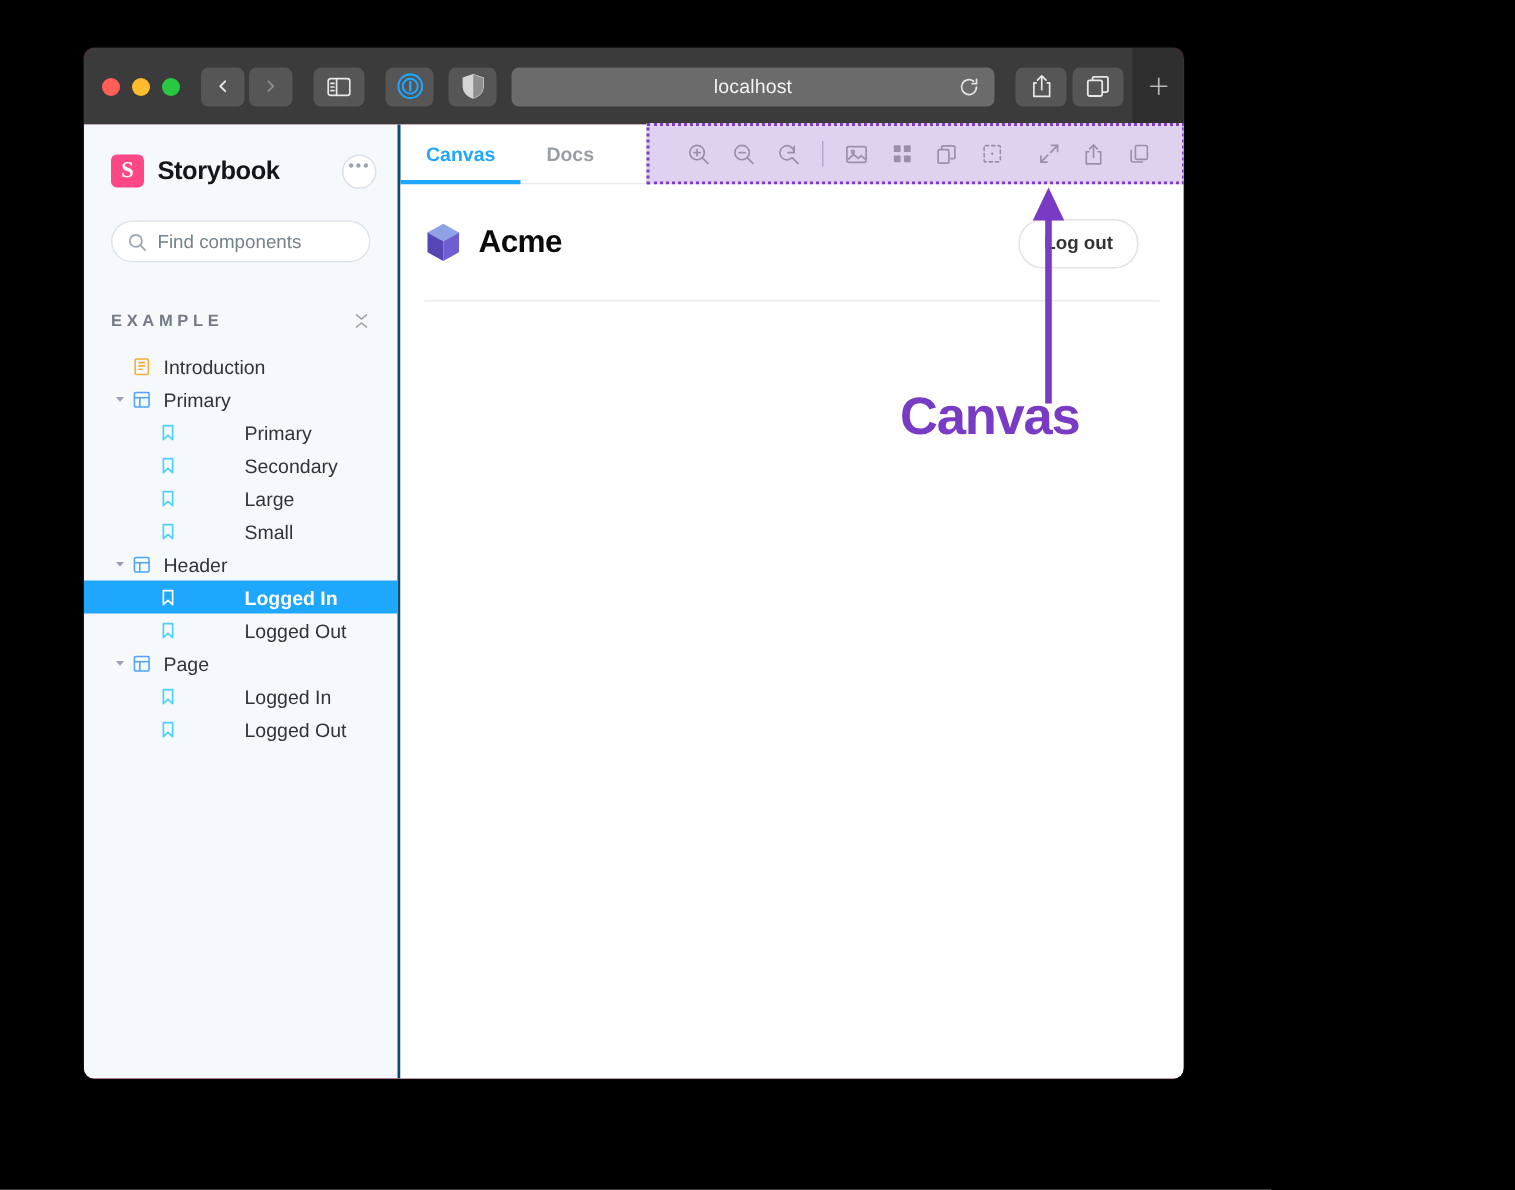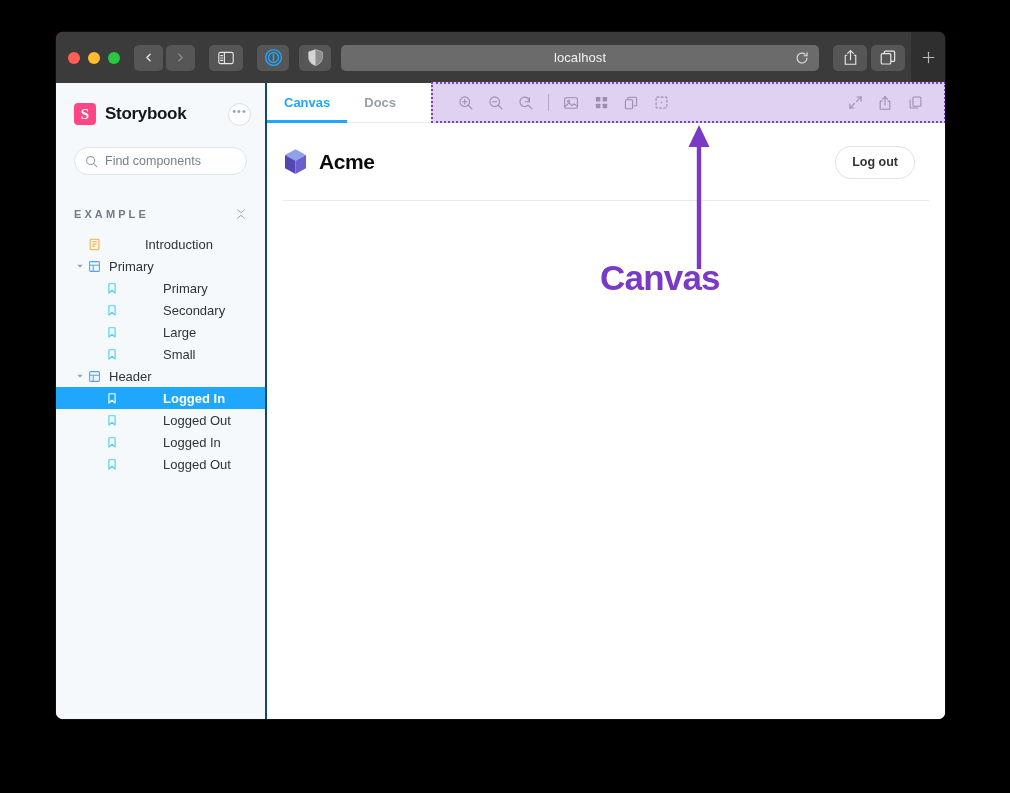--- a/index.html
+++ b/index.html
@@ -7,21 +7,21 @@
     width: 1010px; height: 793px;
     background: #000;
     font-family: "Liberation Sans", sans-serif;
     overflow: hidden;
   }
 
   
   #browser-window {
     position: absolute;
     left: 56px; top: 32px;
-    width: 889px; height: 687px;
+    width: 733px; height: 687px;
     border-radius: 7px;
     overflow: hidden;
     background: #be185d;
     box-shadow: 0 0 0 0.5px rgba(255,255,255,0.12);
   }
 
   
   #titlebar {
     position: relative;
     height: 51px;
@@ -203,21 +203,21 @@
     font-size: 7px;
     margin-left: 6px;
   }
   .tree-item .tree-icon {
     width: 16px; flex: 0 0 16px;
     display: flex; align-items: center; justify-content: center;
     margin-right: 7px;
   }
   .tree-item .tree-label { white-space: nowrap; }
   .depth-0 { padding-left: 12px; }
-  .depth-0-noTwisty { padding-left: 30px; gap: 36px; }
+  .depth-0-noTwisty { padding-left: 30px; }
   .depth-1 { padding-left: 48px; gap: 36px; }
   .tree-item.selected {
     background: #1ea7fd;
     color: #fff;
     font-weight: bold;
   }
   .tree-item.selected .tree-icon svg { stroke: #fff; }
 
   
   #preview-area {
@@ -530,20 +530,35 @@
             <span class="tree-label">Logged In</span>
           </div>
           <div class="tree-item depth-1">
             <span class="tree-icon">
               <svg width="12" height="13" viewBox="0 0 14 16" fill="none" stroke="#4fd1f5" stroke-width="1.4" stroke-linejoin="round">
                 <path d="M3.2 2.2 H10.8 V13.6 L7 10.2 L3.2 13.6 Z"></path>
               </svg>
             </span>
             <span class="tree-label">Logged Out</span>
           </div>
+          <div class="tree-item depth-0">
+            <span class="twisty">
+              <svg width="8" height="8" viewBox="0 0 10 10" fill="currentColor">
+                <polygon points="1.6,3.4 8.4,3.4 5,7.2"></polygon>
+              </svg>
+            </span>
+            <span class="tree-icon">
+              <svg width="13" height="13" viewBox="0 0 16 16" fill="none" stroke="#4fa4f7" stroke-width="1.3">
+                <rect x="2" y="2" width="12" height="12" rx="1.2"></rect>
+                <line x1="2" y1="6.4" x2="14" y2="6.4"></line>
+                <line x1="6.4" y1="6.4" x2="6.4" y2="14"></line>
+              </svg>
+            </span>
+            <span class="tree-label">Page</span>
+          </div>
           <div class="tree-item depth-1">
             <span class="tree-icon">
               <svg width="12" height="13" viewBox="0 0 14 16" fill="none" stroke="#4fd1f5" stroke-width="1.4" stroke-linejoin="round">
                 <path d="M3.2 2.2 H10.8 V13.6 L7 10.2 L3.2 13.6 Z"></path>
               </svg>
             </span>
             <span class="tree-label">Logged In</span>
           </div>
           <div class="tree-item depth-1">
             <span class="tree-icon">

